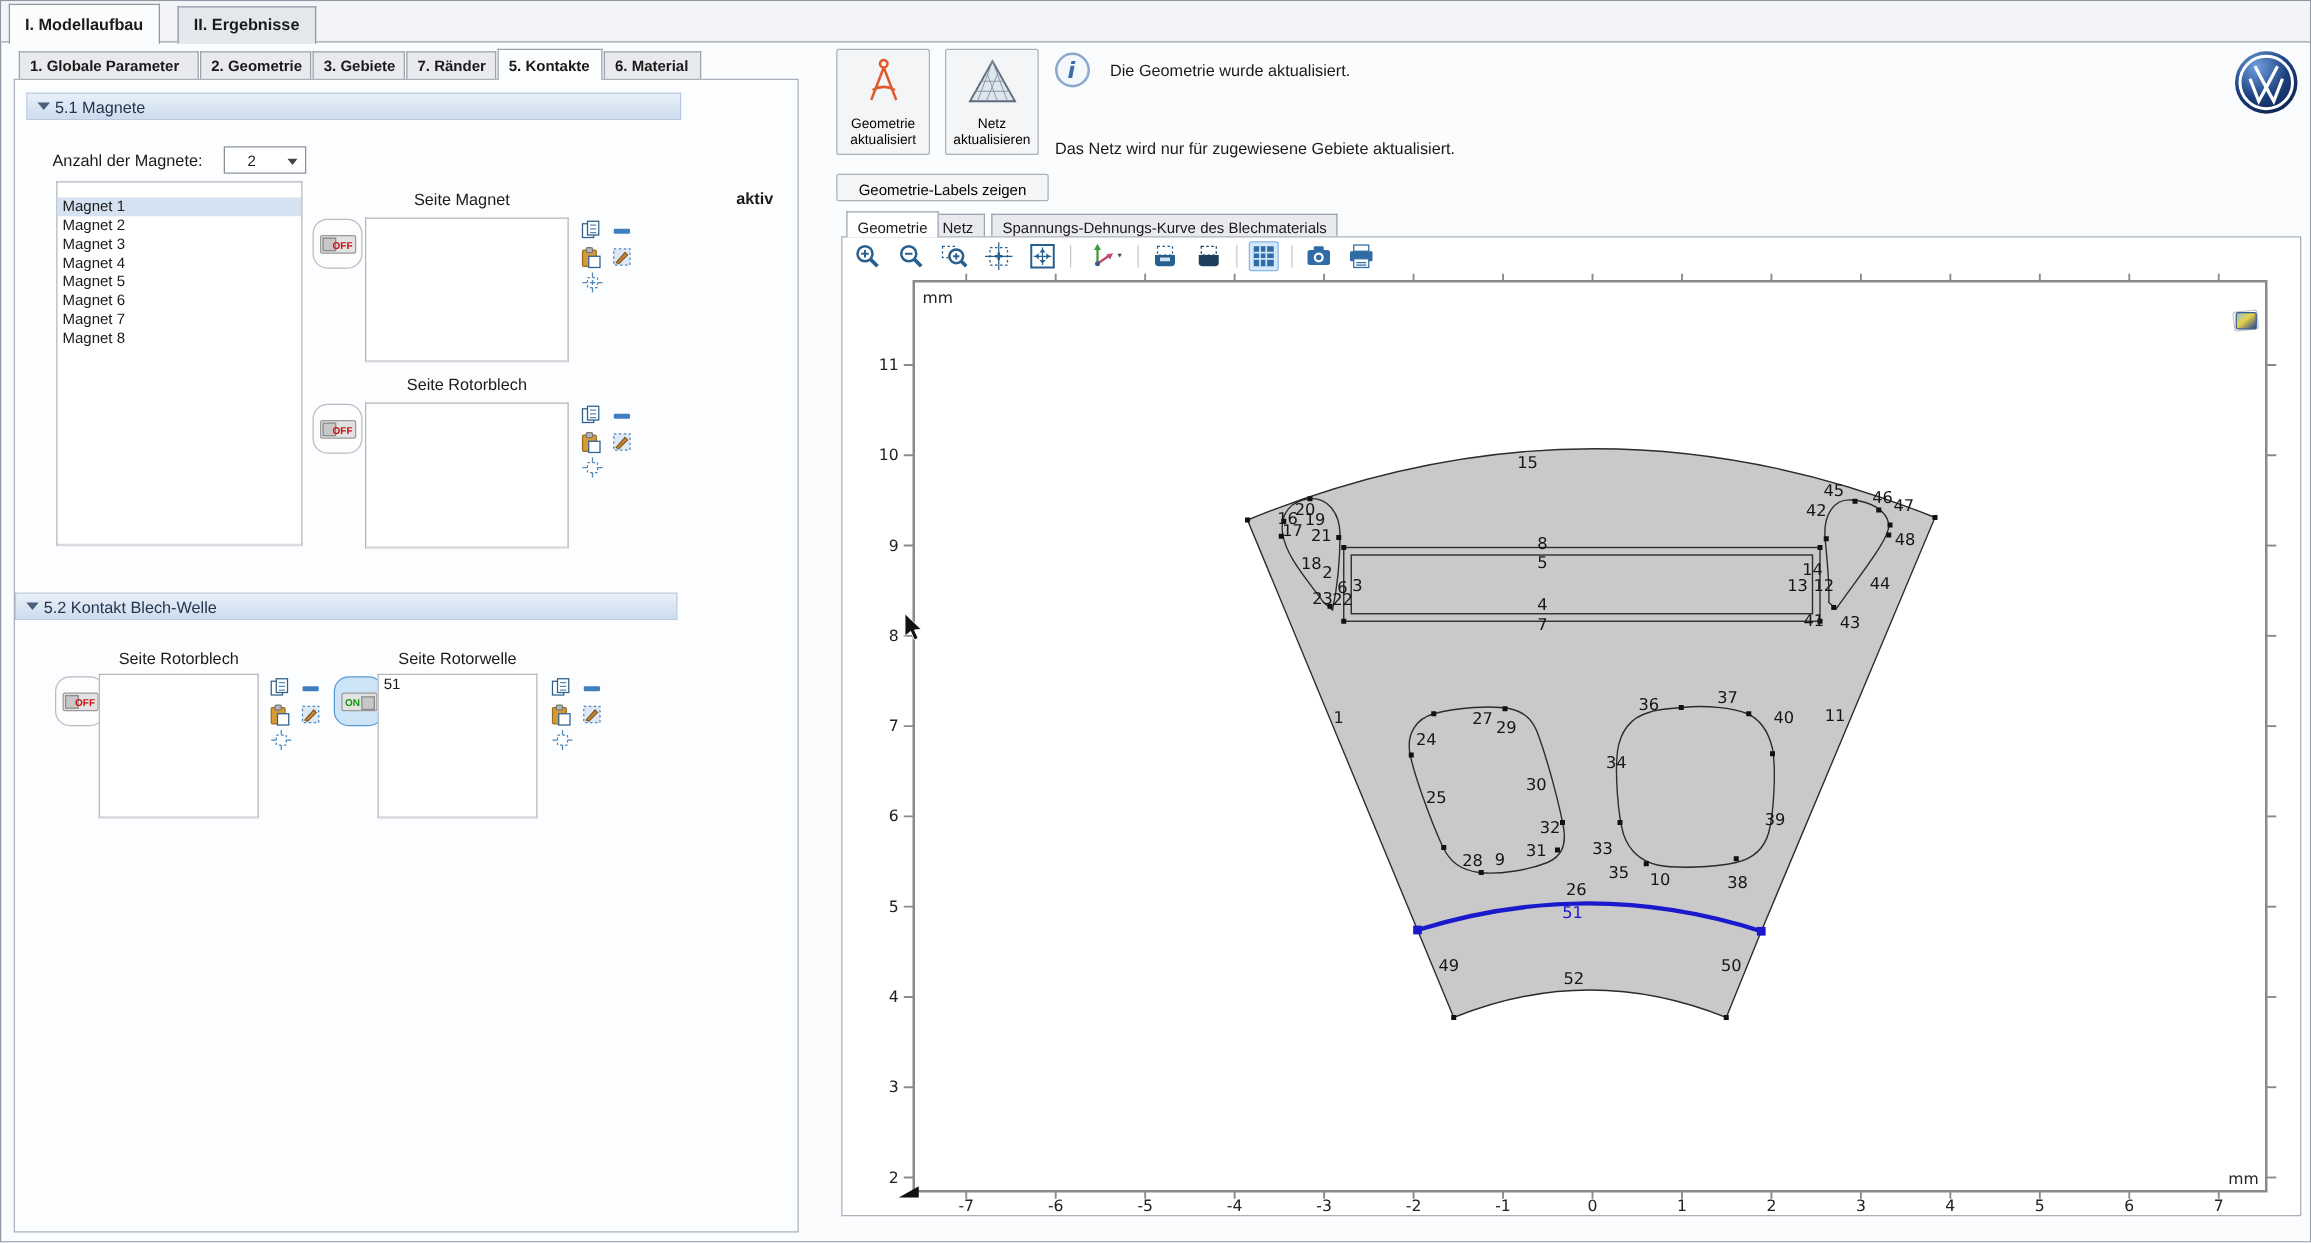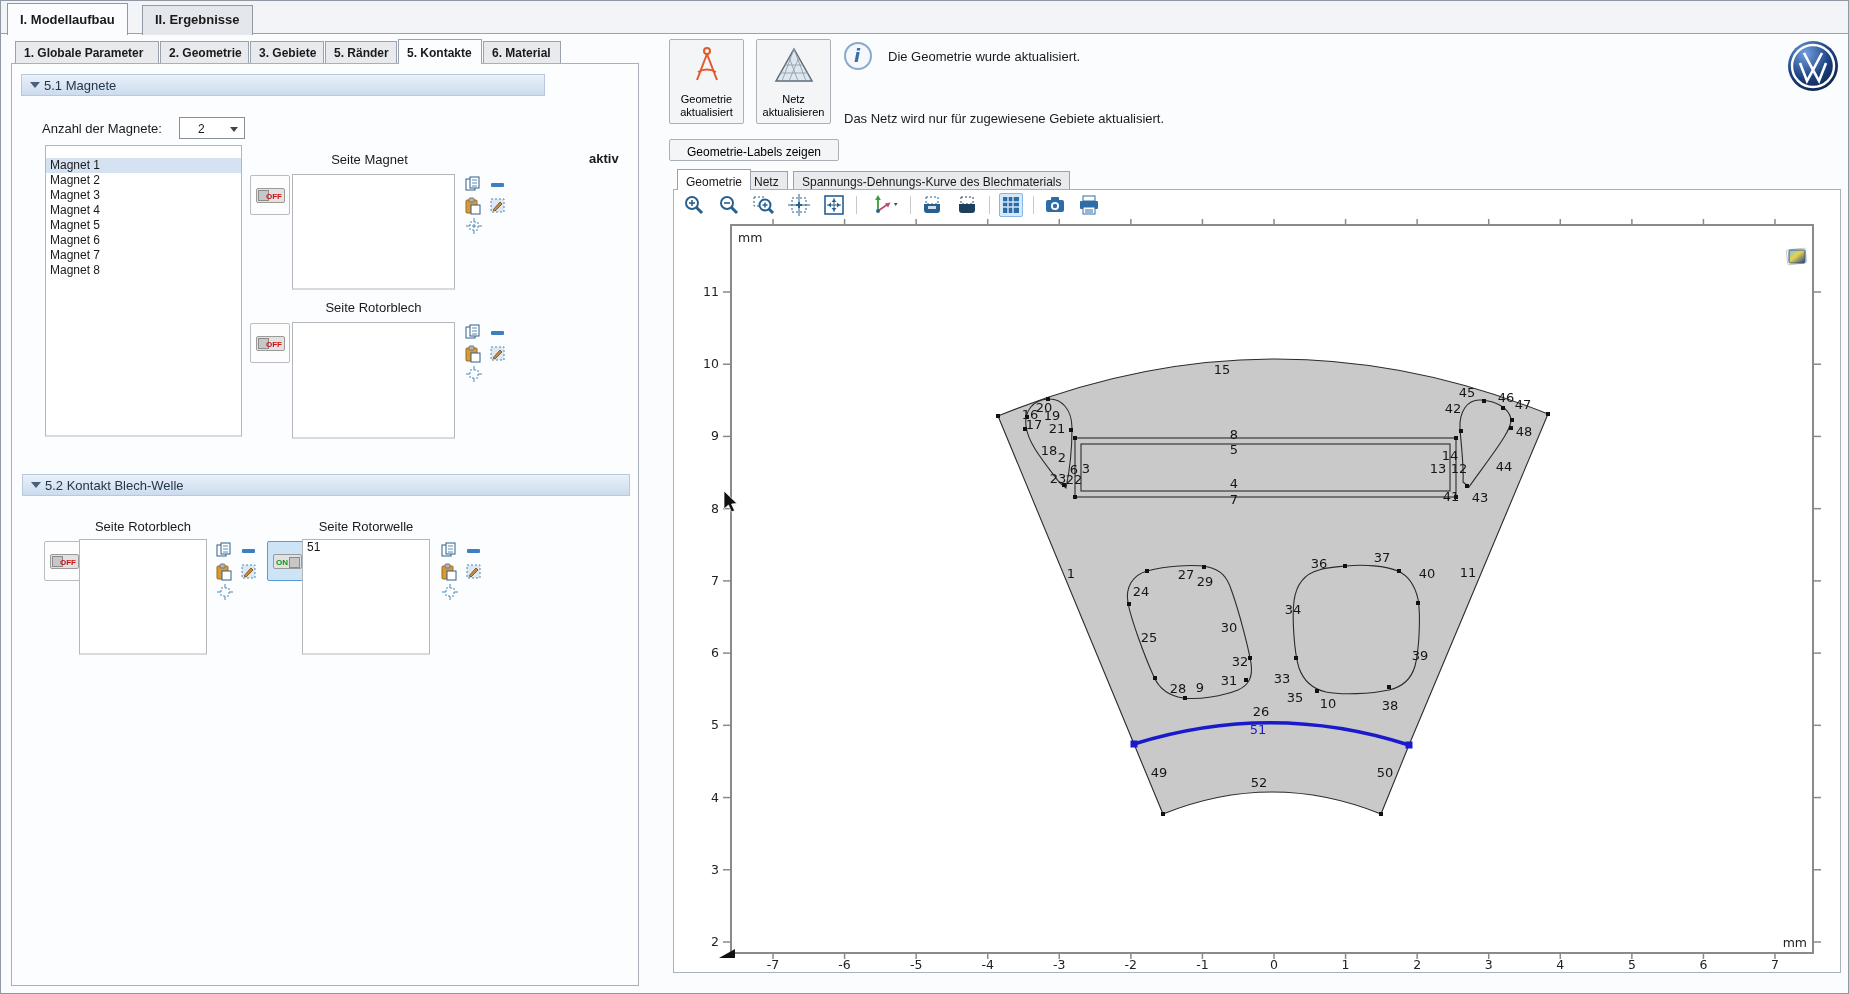--- a/index.html
+++ b/index.html
@@ -29,21 +29,21 @@
   .ctr { text-align:center; }
 
   .listbox { position:absolute; background:#ffffff; border:1px solid #b3b6bb; border-bottom:2px solid #d8dadd; overflow:hidden; }
   .list-item { height:15px; line-height:15px; padding-left:4px; font-size:12px; white-space:nowrap; }
   .list-item.selected { background:#d5e2f2;margin-top:12px; }
 
   .dropdown { position:absolute; width:66px; height:22px; background:#fff; border:1px solid #8a9099; font-size:12px; cursor:default; }
   .dropdown .val { position:absolute; left:18px; top:4px; }
   .dropdown .caret { position:absolute; right:6px; top:9px; width:0; height:0; border-left:4px solid transparent; border-right:4px solid transparent; border-top:5px solid #444; }
 
-  .togglebtn { position:absolute; width:40px; height:40px; background:#fdfdfd; border:1px solid #b9bcc2; border-radius:2px;text-align:right; }
+  .togglebtn { position:absolute; width:40px; height:40px; background:#fdfdfd; border:1px solid #b9bcc2; border-radius:12px;text-align:right; }
   .togglebtn.on { background:#cde4f7; border:1px solid #5b9bd5; }
   .toggle-pill { position:absolute; left:5px; top:12px; width:29px; height:15px; background:#e2e2e2; border:1px solid #9a9a9a; border-radius:2px; }
   .toggle-sq { position:absolute; top:1px; width:11px; height:11px; background:#c7c7c7; border:1px solid #8b8b8b; }
   .toggle-txt { position:absolute; top:3px; font-size:8px; font-weight:bold; }
   .off .toggle-sq { left:1px; }
   .off .toggle-txt { right:2px; color:#cc1111; }
   .on .toggle-sq { right:1px; top:2px; }
   .on .toggle-txt { left:2px; color:#149414; }
 
   .icon16 { position:absolute; width:18px; height:18px; }
@@ -73,21 +73,21 @@
 
   <div class="main-tabbar">
     <div class="main-tab active" style="left:6px;">I. Modellaufbau</div>
     <div class="main-tab" style="left:141px;">II. Ergebnisse</div>
   </div>
 
   <div class="sub-tabbar">
     <div class="sub-tab" style="left:4px;width:144px;">1. Globale Parameter</div>
     <div class="sub-tab" style="left:149px;width:89px;">2. Geometrie</div>
     <div class="sub-tab" style="left:239px;width:74px;">3. Gebiete</div>
-    <div class="sub-tab" style="left:314px;width:72px;">5. Ränder</div>
+    <div class="sub-tab" style="left:314px;width:72px;">7. Ränder</div>
     <div class="sub-tab active" style="left:387px;width:84px;">5. Kontakte</div>
     <div class="sub-tab" style="left:472px;width:78px;">6. Material</div>
   </div>
 
   <div id="left-box">
 
     <div class="section-hd" style="left:9px;top:10px;width:524px;">
       <span class="tri"></span>
       <span>5.1 Magnete</span>
     </div>
@@ -176,21 +176,21 @@
           <path d="M4,13 L11,5 L13,7 L6,14 Z" fill="#c98b3e" stroke="#8a5a1d"></path>
         </svg></span>
     <span class="icon16" style="left:453px;top:301px;"><svg width="18" height="18">
           <rect x="5" y="5" width="8" height="8" fill="none" stroke="#4f87b8" stroke-dasharray="2,2"></rect>
           <line x1="9" y1="1" x2="9" y2="5" stroke="#4f87b8"></line>
           <line x1="9" y1="13" x2="9" y2="17" stroke="#4f87b8"></line>
           <line x1="1" y1="9" x2="5" y2="9" stroke="#4f87b8"></line>
           <line x1="13" y1="9" x2="17" y2="9" stroke="#4f87b8"></line>
         </svg></span>
 
-    <div class="section-hd" style="left:10px;top:410px;width:608px;">
+    <div class="section-hd" style="left:0;top:410px;width:530px;">
       <span class="tri"></span>
       <span>5.2 Kontakt Blech-Welle</span>
     </div>
 
     <div class="lbl ctr" style="left:67px;top:455px;width:128px;">Seite Rotorblech</div>
     <div class="togglebtn" style="left:32px;top:477px;">
       <span class="toggle-pill off">
           <span class="toggle-sq"></span>
           <span class="toggle-txt">OFF</span>
         </span>

